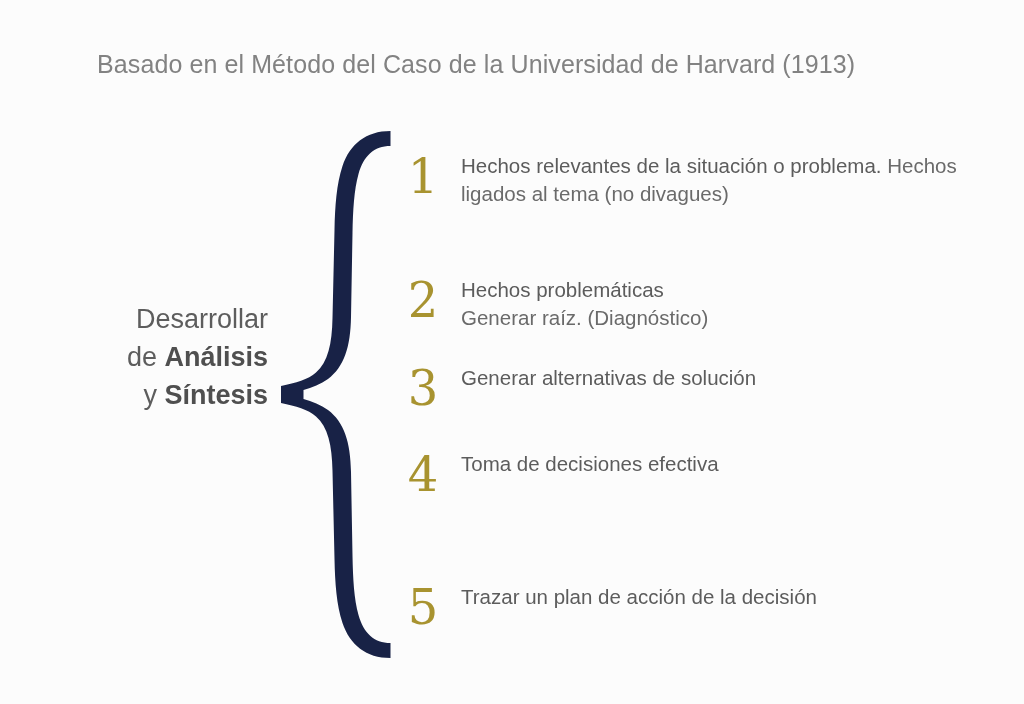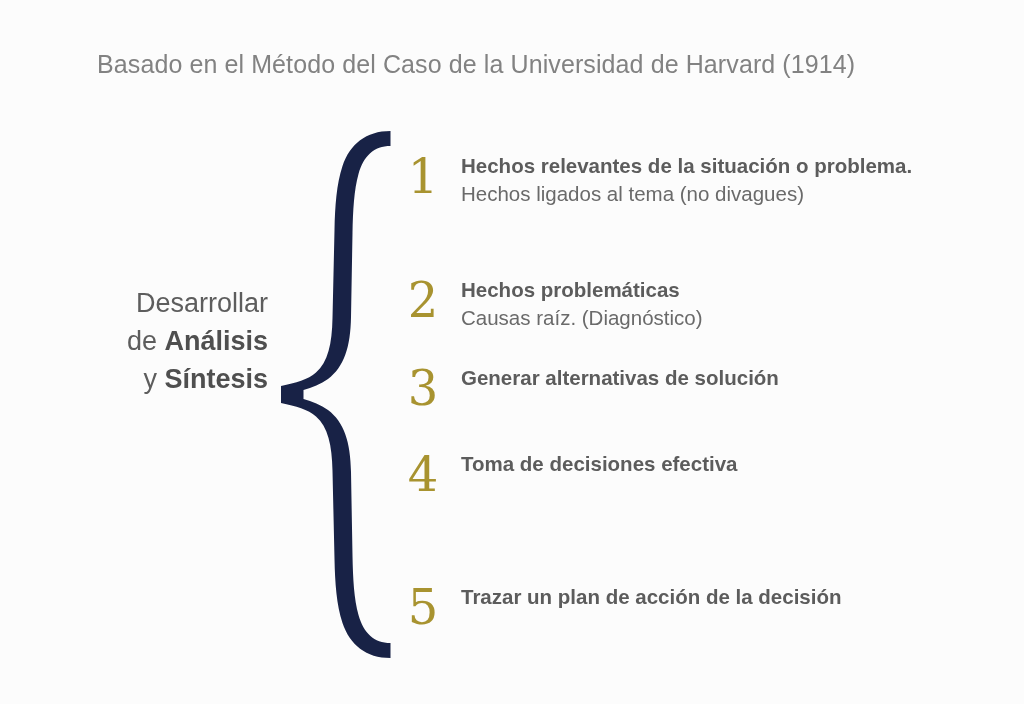--- a/index.html
+++ b/index.html
@@ -31,21 +31,21 @@
     font-weight: 300;
     letter-spacing: 0.1px;
     color: #828282;
     white-space: nowrap;
   }
 
   
   .left-label {
     position: absolute;
     left: 28px;
-    top: 284px;
+    top: 300px;
     width: 240px;
     text-align: right;
     font-size: 27px;
     line-height: 38px;
     color: #5d5d5d;
     font-weight: 400;
   }
   .left-label .strong {
     font-weight: bold;
     color: #4f4f4f;
@@ -94,34 +94,34 @@
   .item .body {
     position: absolute;
     left: 63px;
     top: 0;
     width: 520px;
     font-size: 20.5px;
     line-height: 28px;
     color: #636363;
   }
   .item .body .b {
-    font-weight: bold;
+    font-weight: normal;
     color: #5c5c5c;
   }
   .item .body .r {
     font-weight: 400;
     color: #6a6a6a;
   }
 </style>
 </head>
 <body>
 
 <div id="slide">
 
-  <div class="header-line">Basado en el Método del Caso de la Universidad de Harvard (1914)</div>
+  <div class="header-line">Basado en el Método del Caso de la Universidad de Harvard (1913)</div>
 
   <div class="left-label">
     <div>Desarrollar</div>
     <div><span>de </span><span class="strong">Análisis</span></div>
     <div><span>y </span><span class="strong">Síntesis</span></div>
   </div>
 
   <div class="brace-wrap">
     <svg viewBox="0 0 150 545" xmlns="http://www.w3.org/2000/svg" aria-hidden="true">
       <path d="M128.5 9
@@ -154,21 +154,21 @@
 
   <div class="items">
 
     <div class="item" style="top:12px;">
       <span class="num">1</span>
       <span class="body"><span class="b">Hechos relevantes de la situación o problema.</span><span class="r"> Hechos ligados al tema (no divagues)</span></span>
     </div>
 
     <div class="item" style="top:136px;">
       <span class="num">2</span>
-      <span class="body"><span class="b">Hechos problemáticas</span><br><span class="r">Causas raíz. (Diagnóstico)</span></span>
+      <span class="body"><span class="b">Hechos problemáticas</span><br><span class="r">Generar raíz. (Diagnóstico)</span></span>
     </div>
 
     <div class="item" style="top:224px;">
       <span class="num">3</span>
       <span class="body"><span class="b">Generar alternativas de solución</span><br></span>
     </div>
 
     <div class="item" style="top:310px;">
       <span class="num">4</span>
       <span class="body"><span class="b">Toma de decisiones efectiva</span><br></span>

